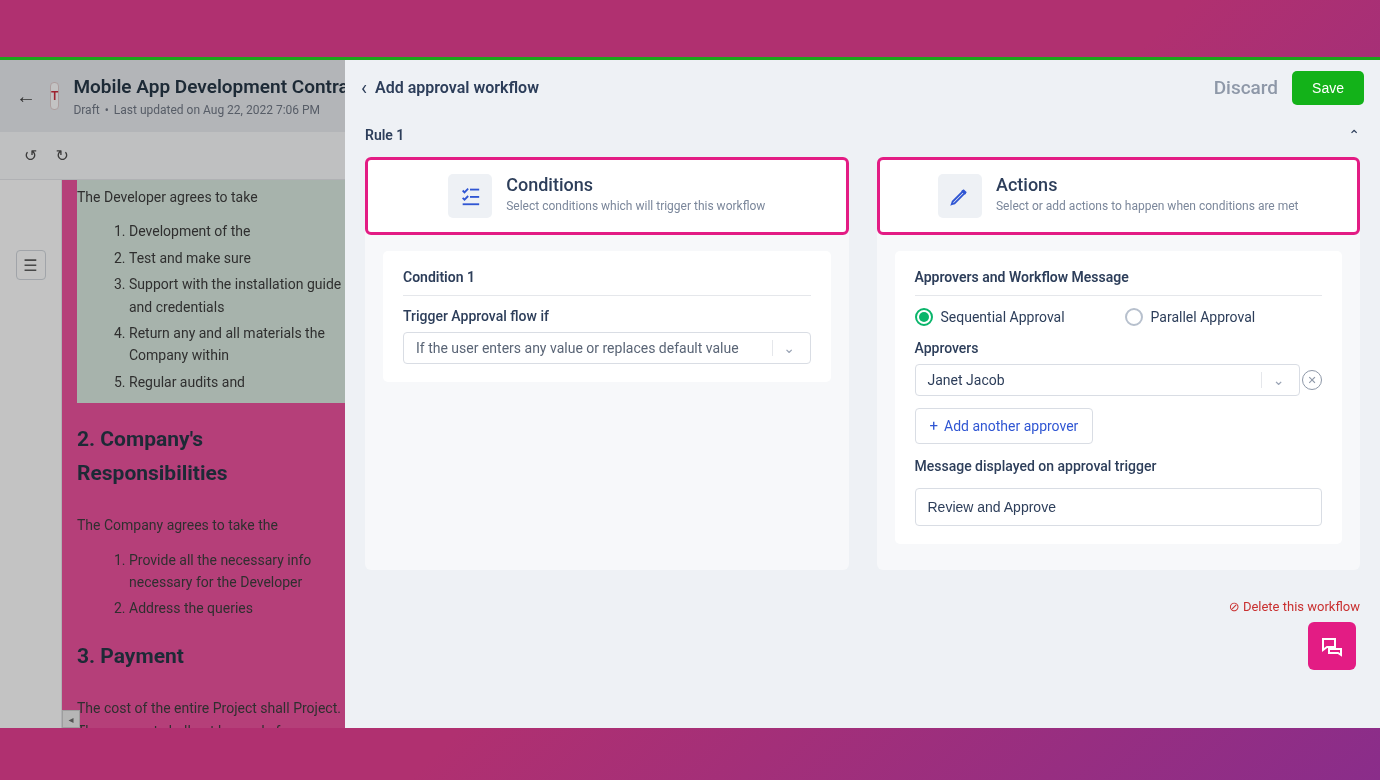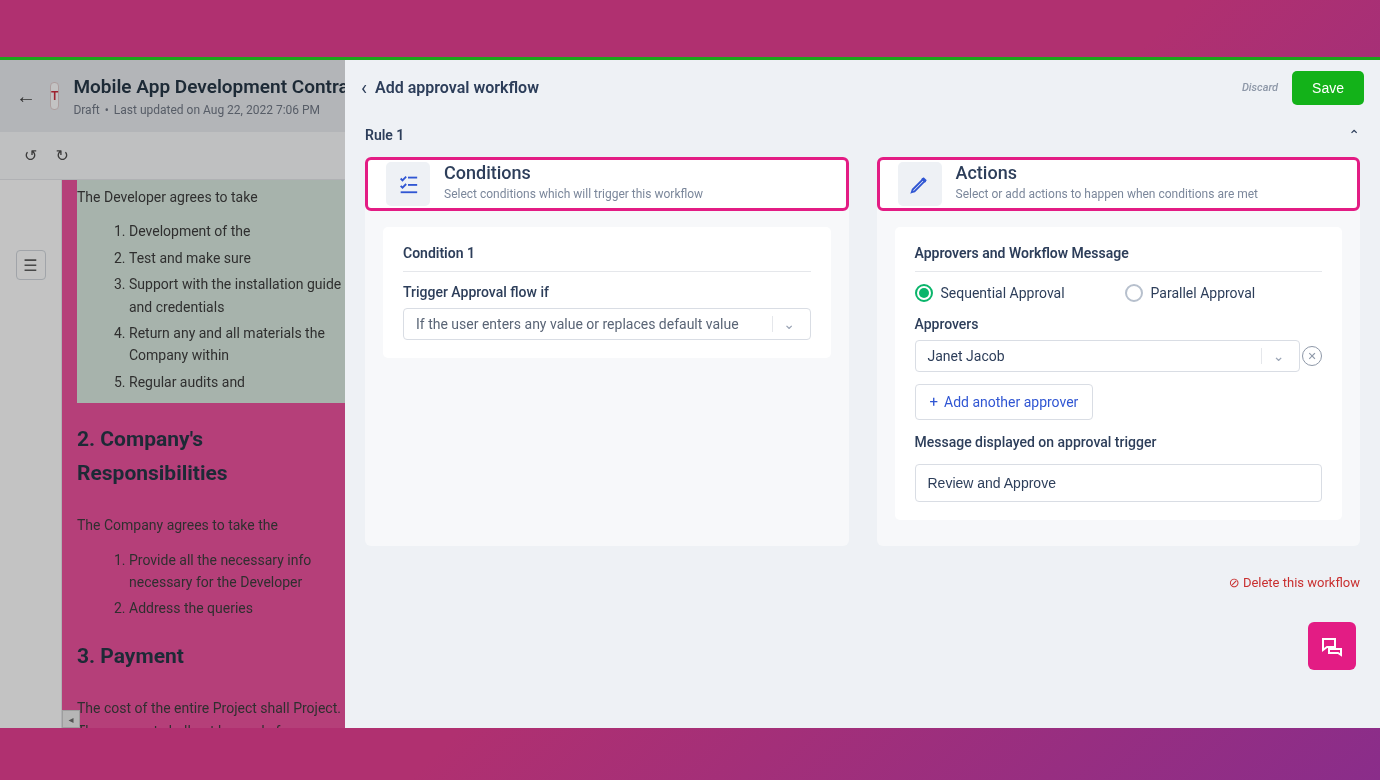--- a/index.html
+++ b/index.html
@@ -42,31 +42,31 @@
     .doc-content h2 { font-size: 21px; font-weight: 700; color: #1a2b3c; margin: 20px 0 24px 0; }
     .doc-content p { margin-bottom: 12px; }
     .scroll-hint { position: absolute; bottom: 0; left: 0; width: 18px; height: 18px; background: #eee; border: 1px solid #ccc; font-size: 10px; display: flex; align-items: center; justify-content: center; color: #666; }
 
     
     .drawer { position: absolute; top: 3px; left: 345px; right: 0; bottom: 0; background: #eef1f5; display: flex; flex-direction: column; }
     .drawer-header { height: 55px; display: flex; align-items: center; padding: 0 16px; gap: 8px; }
     .drawer-back { font-size: 20px; color: #2d3e5a; cursor: pointer; }
     .drawer-title { font-size: 16px; font-weight: 600; color: #2d3e5a; }
     .drawer-actions { margin-left: auto; display: flex; gap: 14px; align-items: center; }
-    .discard { color: #8e98a8; font-size: 11px; cursor: pointer; font-weight: 500; font-style: italic; }
+    .discard { color: #8e98a8; font-size: 19px; cursor: pointer; font-weight: 500; }
     .save-btn { background: #13b219; color: #fff; border: none; border-radius: 5px; padding: 9px 20px; font-size: 14px; font-weight: 500; cursor: pointer; }
 
     .drawer-body { flex: 1; padding: 12px 20px; overflow: auto; position: relative; }
     .rule-row { display: flex; align-items: center; margin-bottom: 14px; }
     .rule-label { font-size: 14px; font-weight: 600; color: #2d3e5a; }
     .collapse { margin-left: auto; font-size: 14px; color: #2d3e5a; cursor: pointer; }
 
     .panels { display: flex; gap: 28px; }
     .panel { flex: 1; background: #f7f8fa; border-radius: 6px; }
-    .panel-head { display: flex; gap: 14px; padding: 2px 18px; background: #fff; border: 3px solid #e31c84; border-radius: 6px; margin-bottom: 16px; }
+    .panel-head { display: flex; gap: 14px; padding: 14px 18px; background: #fff; border: 3px solid #e31c84; border-radius: 6px; margin-bottom: 16px; justify-content: center; }
     .ph-icon { width: 44px; height: 44px; border-radius: 5px; background: #eef1f5; display: flex; align-items: center; justify-content: center; }
     .ph-txt h3 { font-size: 18px; font-weight: 500; color: #2d3e5a; }
     .ph-txt p { font-size: 12px; color: #7b879b; margin-top: 4px; }
 
     .card { background: #fff; border-radius: 5px; padding: 18px 20px; margin: 0 18px 18px 18px; }
     .panel.left { padding-bottom: 170px; }
     .card h4 { font-size: 14px; font-weight: 600; color: #2d3e5a; margin-bottom: 10px; }
     .card hr { border: none; border-top: 1px solid #e5e7eb; margin-bottom: 12px; }
     .lbl { font-size: 14px; color: #2d3e5a; font-weight: 500; margin-bottom: 8px; display: block; }
     .select { border: 1px solid #d9dde4; border-radius: 4px; height: 32px; display: flex; align-items: center; padding: 0 12px; background: #fff; cursor: pointer; }

